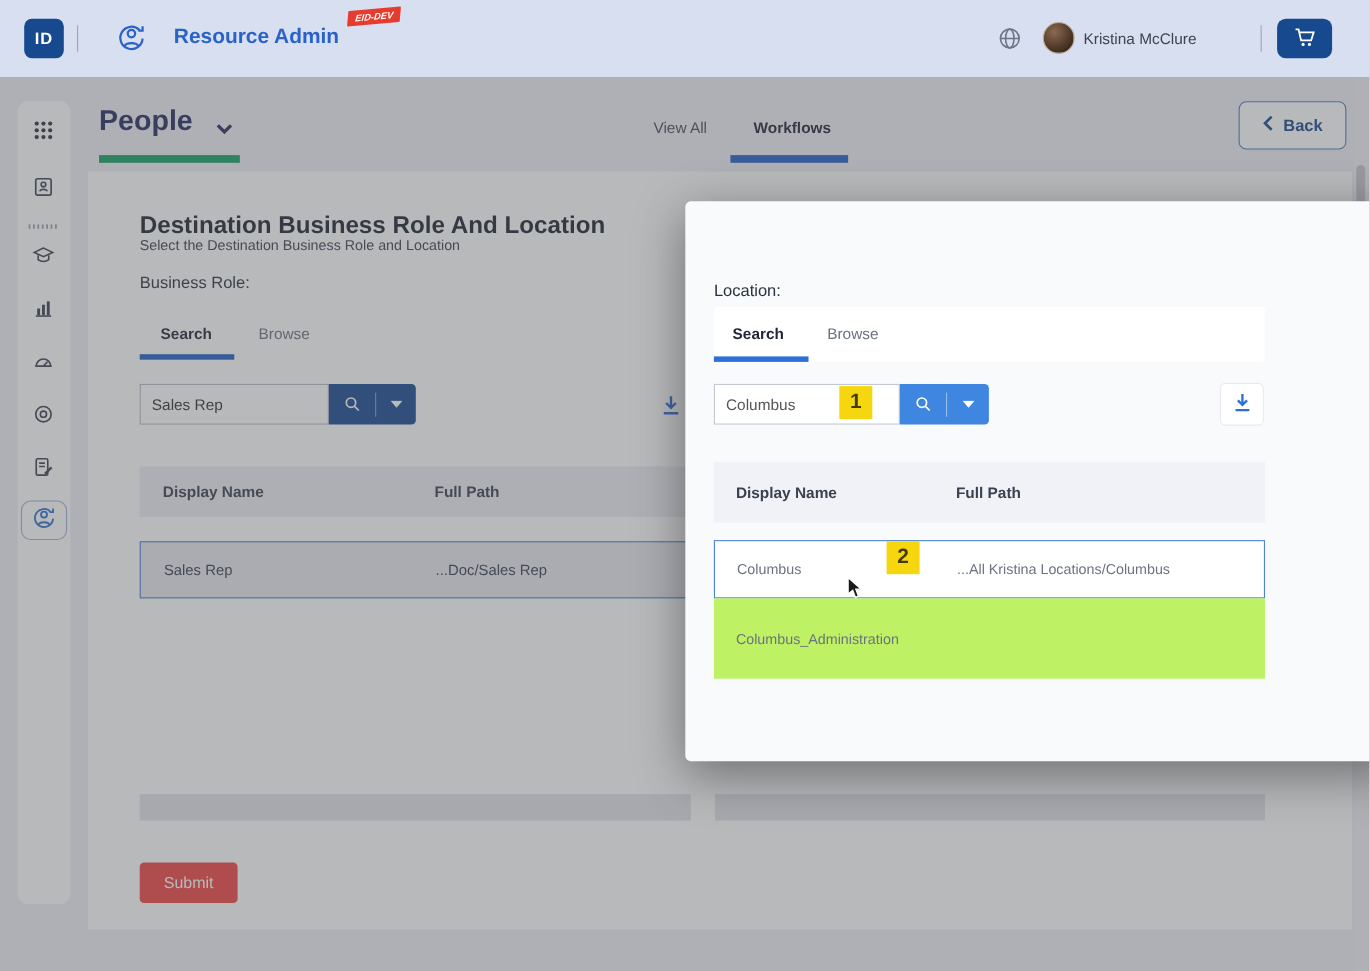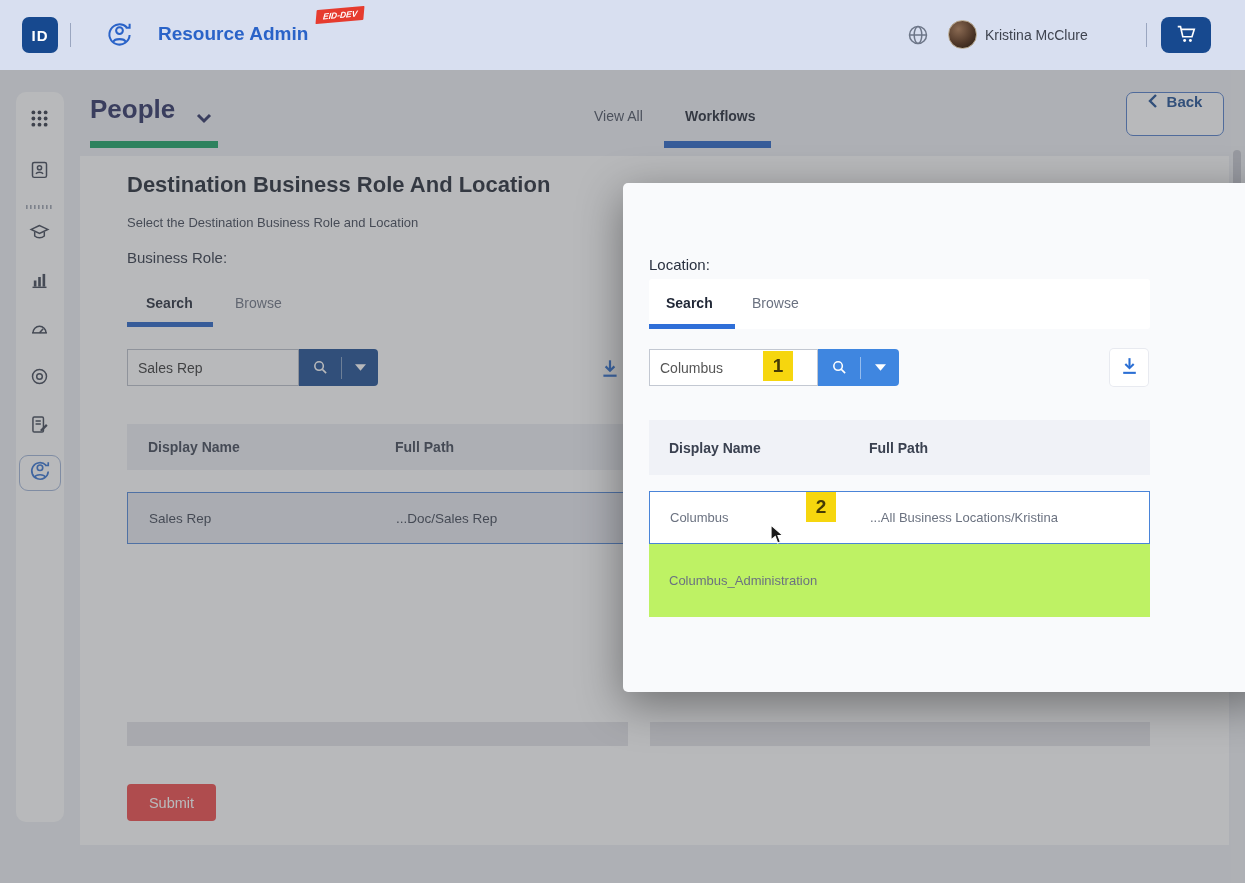--- a/index.html
+++ b/index.html
@@ -33,25 +33,25 @@
   .side-active { position:absolute; left:3px; top:363px; width:42px; height:36px; background:#fff;
                  border:1px solid #9db2d6; border-radius:9px; display:flex; align-items:center; justify-content:center; }
 
   .people-title { position:absolute; left:90px; top:94px; font-size:26px; font-weight:bold; color:#272b60; cursor:pointer; }
   .people-chevron { position:absolute; left:196px; top:110px; cursor:pointer; }
   .green-bar { position:absolute; left:90px; top:141px; width:128px; height:7px; background:#12a05f; }
   .tab-viewall { position:absolute; left:594px; top:108px; font-size:14px; color:#454c5c; cursor:pointer; }
   .tab-workflows { position:absolute; left:685px; top:108px; font-size:14px; font-weight:bold; color:#1c2230; cursor:pointer; }
   .blue-bar { position:absolute; left:664px; top:141px; width:107px; height:7px; background:#2160c4; }
   .back-btn { position:absolute; left:1126px; top:92px; width:98px; height:44px; background:#fff; border:1px solid #4d79c9;
-              border-radius:7px; display:flex; align-items:flex-start; justify-content:center; gap:9px; font-size:15px;
+              border-radius:7px; display:flex; align-items:center; justify-content:center; gap:9px; font-size:15px;
               font-weight:bold; color:#17498f; cursor:pointer; }
 
   .card { position:absolute; left:80px; top:156px; width:1149px; height:689px; background:#ffffff; }
-  .c-title { position:absolute; left:47px; top:16px; font-size:22px; font-weight:bold; color:#1d2330; }
+  .c-title { position:absolute; left:47px; top:36px; font-size:22px; font-weight:bold; color:#1d2330; }
   .c-subtitle { position:absolute; left:47px; top:59px; font-size:13px; color:#3c4352; }
   .c-brlabel { position:absolute; left:47px; top:93px; font-size:15px; color:#2a3140; }
   .c-tab-search { position:absolute; left:66px; top:139px; font-size:14px; font-weight:bold; color:#1f2635; cursor:pointer; }
   .c-underline { position:absolute; left:47px; top:166px; width:86px; height:5px; background:#2160c4; }
   .c-tab-browse { position:absolute; left:155px; top:139px; font-size:14px; color:#6a7180; cursor:pointer; }
   .c-input { position:absolute; left:47px; top:193px; width:172px; height:37px; background:#fff; border:1px solid #b9bec9;
              font-size:14px; color:#333; padding:0 10px; font-family:"Liberation Sans",sans-serif; }
   .c-splitbtn { position:absolute; left:219px; top:193px; width:79px; height:37px; background:#17498f;
                 border-radius:0 4px 4px 0; display:flex; align-items:center; cursor:pointer; }
   .split-search { width:42px; display:flex; justify-content:center; }
@@ -327,21 +327,21 @@
       </span>
     </div>
 
     <div class="m-thead">
       <div class="m-name">Display Name</div>
       <div class="m-path">Full Path</div>
     </div>
 
     <div class="m-row m-row1">
       <div class="m-name">Columbus</div>
-      <div class="m-path">...All Business Locations/Kristina</div>
+      <div class="m-path">...All Kristina Locations/Columbus</div>
     </div>
     <div class="badge m-badge2">2</div>
 
     <div class="m-row m-row2">
       <div class="m-name">Columbus_Administration</div>
     </div>
   </div>
 
   <span class="cursor">
     <svg width="15" height="21" viewBox="0 0 15 21">

